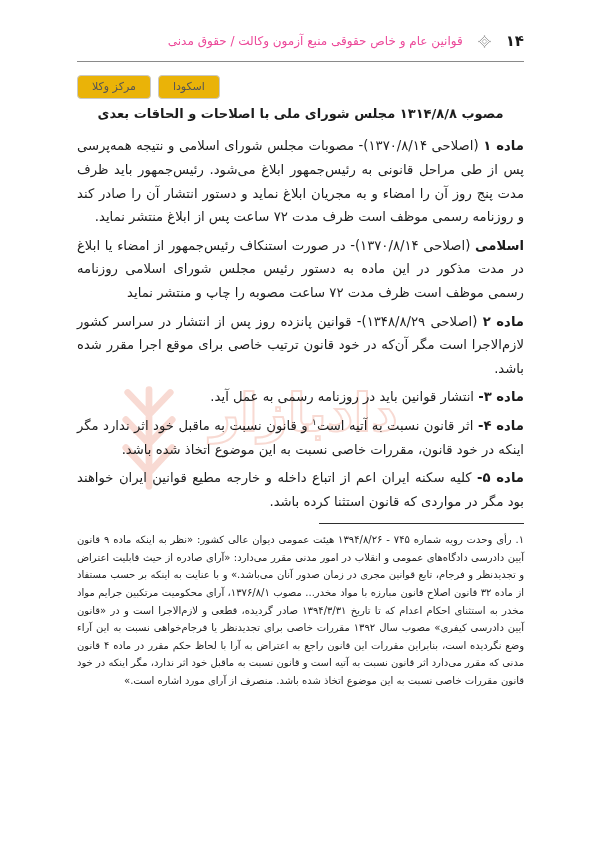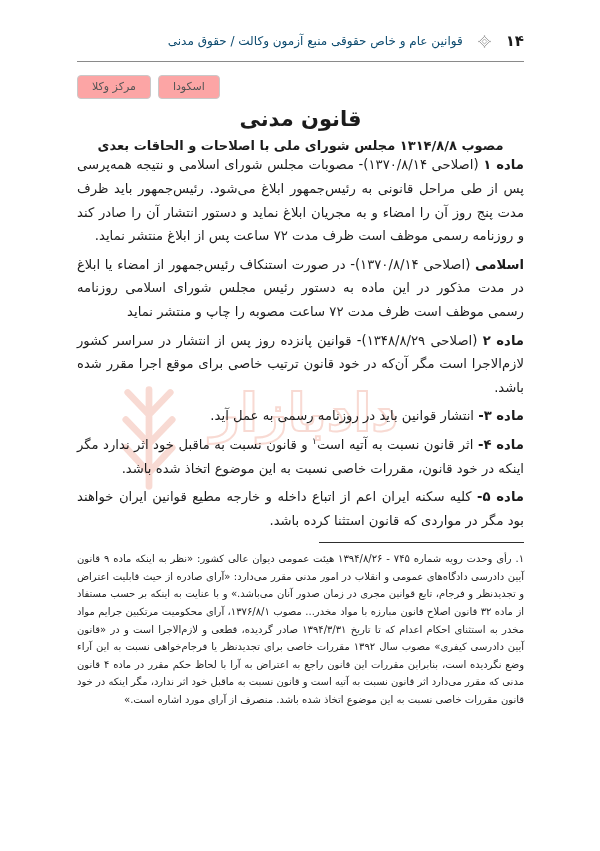--- a/index.html
+++ b/index.html
@@ -36,41 +36,41 @@
     min-height:22px;
   }
   .page-num{
     font-weight:700;
     font-size:15px;
     letter-spacing:1px;
   }
   .ornament{display:inline-flex;align-items:center;}
   .hdr-title{
     font-size:12px;
-    color:#0c4a6e;
+    color:#ec4899;
   }
   .hdr-rule{
     border-bottom:1.5px solid var(--rule-color);
     margin-top:9px;
   }
   
   .badge-row{
     display:flex;
     justify-content:flex-end; 
     gap:7px;
     margin-top:13px;
   }
   .badge{
     display:inline-block;
     border:1px solid var(--badge-border);
     border-radius:4px;
     padding:3px 14px 4px;
     font-size:11px;
     color:var(--muted-color);
-    background:#fca5a5;
+    background:#eab308;
     line-height:1.4;
   }
   
   .doc-title{
     text-align:center;
     font-size:21px;
     font-weight:700;
     margin-top:8px;
   }
   .doc-subtitle{
@@ -79,21 +79,21 @@
     font-weight:700;
     margin-top:7px;
   }
   .section-heading{
     text-align:center;
     font-size:14.5px;
     font-weight:700;
     margin-top:11px;
   }
   
-  .body-text{}
+  .body-text{margin-top:13px;}
   .body-text p{
     font-size:13.2px;
     line-height:23.6px;
     text-align:justify;
     margin-bottom:5px;
   }
   .body-text p b{font-weight:700;}
   .body-text sup{font-size:9px;line-height:0;}
   
   .footnote{margin-top:10px;}
@@ -166,21 +166,20 @@
         <span class="hdr-title">قوانین عام و خاص حقوقی منبع آزمون وکالت / حقوق مدنی</span>
       </div>
       <div class="hdr-rule"></div>
     </header>
 
     <div class="badge-row">
       <span class="badge">اسکودا</span>
       <span class="badge">مرکز وکلا</span>
     </div>
 
-    <h1 class="doc-title">قانون مدنی</h1>
     <div class="doc-subtitle">مصوب ۱۳۱۴/۸/۸ مجلس شورای ملی با اصلاحات و الحاقات بعدی</div>
 
     <main class="body-text">
       <p><b>ماده ۱</b> <span>(اصلاحی ۱۳۷۰/۸/۱۴)- مصوبات مجلس شورای اسلامی و نتیجه همه‌پرسی پس از طی مراحل قانونی به رئیس‌جمهور ابلاغ می‌شود. رئیس‌جمهور باید ظرف مدت پنج روز آن را امضاء و به مجریان ابلاغ نماید و دستور انتشار آن را صادر کند و روزنامه رسمی موظف است ظرف مدت ۷۲ ساعت پس از ابلاغ منتشر نماید.</span></p>
       <p><b>اسلامی</b> <span>(اصلاحی ۱۳۷۰/۸/۱۴)- در صورت استنکاف رئیس‌جمهور از امضاء یا ابلاغ در مدت مذکور در این ماده به دستور رئیس مجلس شورای اسلامی روزنامه رسمی موظف است ظرف مدت ۷۲ ساعت مصوبه را چاپ و منتشر نماید</span></p>
       <p><b>ماده ۲</b> <span>(اصلاحی ۱۳۴۸/۸/۲۹)- قوانین پانزده روز پس از انتشار در سراسر کشور لازم‌الاجرا است مگر آن‌که در خود قانون ترتیب خاصی برای موقع اجرا مقرر شده باشد.</span></p>
       <p><b>ماده ۳-</b> <span>انتشار قوانین باید در روزنامه رسمی به عمل آید.</span></p>
       <p><b>ماده ۴-</b> <span>اثر قانون نسبت به آتیه است</span><sup>۱</sup><span> و قانون نسبت به ماقبل خود اثر ندارد مگر اینکه در خود قانون، مقررات خاصی نسبت به این موضوع اتخاذ شده باشد.</span></p>
       <p><b>ماده ۵-</b> <span>کلیه سکنه ایران اعم از اتباع داخله و خارجه مطیع قوانین ایران خواهند بود مگر در مواردی که قانون استثنا کرده باشد.</span></p>
     </main>

